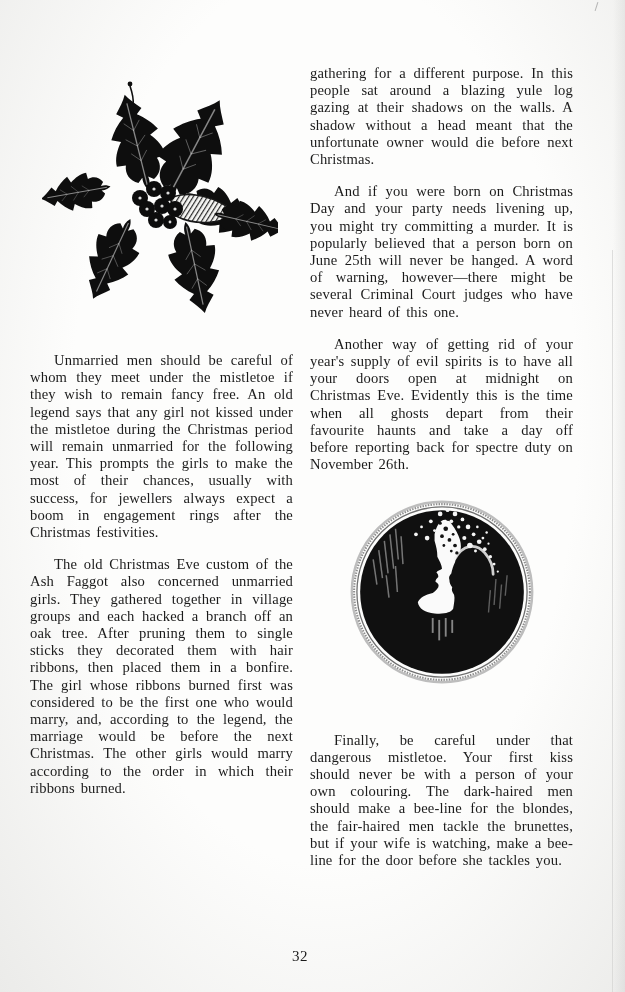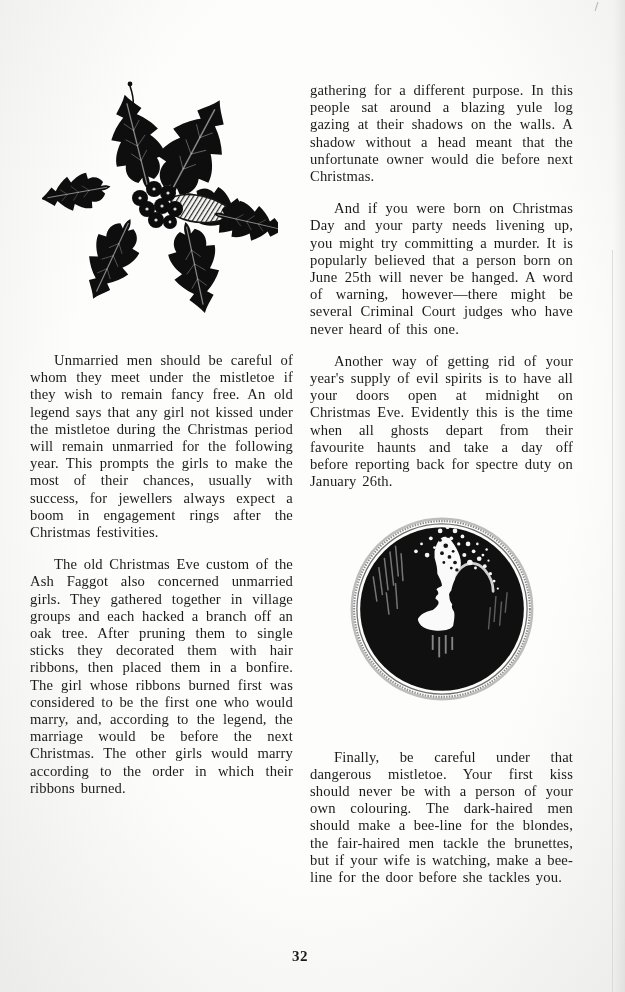--- a/index.html
+++ b/index.html
@@ -16,26 +16,26 @@
     width: 263px;
     text-align: justify;
     font-size: 14.6px;
     line-height: 17.2px;
     word-spacing: 2px;
     letter-spacing: 0.15px;
   }
   .col p { margin: 0 0 15px 0; text-indent: 24px; }
   .col p.cont { text-indent: 0; }
   #col-left  { left: 30px;  top: 352px; }
-  #col-right { left: 310px; top: 82px;  }
+  #col-right { left: 310px; top: 65px;  }
   #holly-wrap { position: absolute; left: 42px; top: 78px; width: 236px; height: 236px; }
   .medallion-wrap { width: 186px; margin: 26px auto 42px auto; }
   #page-number {
     position: absolute; left: 0; top: 948px; width: 600px;
-    text-align: center; font-size: 15px; font-weight: bold; letter-spacing: 0.5px;
+    text-align: center; font-size: 15px; font-weight: normal; letter-spacing: 0.5px;
   }
   #scan-edge-right {
     position: absolute; right: 12px; top: 250px; bottom: 0; width: 1px;
     background: #d6d6d4; opacity: 0.8;
   }
   #scan-shade-right {
     position: absolute; right: 0; top: 0; bottom: 0; width: 12px;
     background: linear-gradient(to right, rgba(0,0,0,0), rgba(0,0,0,0.05));
   }
   #scan-mark-topright {
@@ -95,21 +95,21 @@
 </div>
 
 <div id="col-left" class="col">
   <p>Unmarried men should be careful of whom they meet under the mistletoe if they wish to remain fancy free. An old legend says that any girl not kissed under the mistletoe during the Christmas period will remain unmarried for the following year. This prompts the girls to make the most of their chances, usually with success, for jewellers always expect a boom in engagement rings after the Christmas festivities.</p>
   <p>The old Christmas Eve custom of the Ash Faggot also concerned unmarried girls. They gathered together in village groups and each hacked a branch off an oak tree. After pruning them to single sticks they decorated them with hair ribbons, then placed them in a bonfire. The girl whose ribbons burned first was considered to be the first one who would marry, and, according to the legend, the marriage would be before the next Christmas. The other girls would marry according to the order in which their ribbons burned.</p>
 </div>
 
 <div id="col-right" class="col">
   <p class="cont">gathering for a different purpose. In this people sat around a blazing yule log gazing at their shadows on the walls. A shadow without a head meant that the unfortunate owner would die before next Christmas.</p>
   <p>And if you were born on Christmas Day and your party needs livening up, you might try committing a murder. It is popularly believed that a person born on June 25th will never be hanged. A word of warning, however—there might be several Criminal Court judges who have never heard of this one.</p>
-  <p>Another way of getting rid of your year's supply of evil spirits is to have all your doors open at midnight on Christmas Eve. Evidently this is the time when all ghosts depart from their favourite haunts and take a day off before reporting back for spectre duty on January 26th.</p>
+  <p>Another way of getting rid of your year's supply of evil spirits is to have all your doors open at midnight on Christmas Eve. Evidently this is the time when all ghosts depart from their favourite haunts and take a day off before reporting back for spectre duty on November 26th.</p>
 
   <div class="medallion-wrap">
     <svg width="186" height="186" viewBox="-100 -100 200 200">
 
       <circle cx="0" cy="0" r="97" fill="none" stroke="#bdbdbd" stroke-width="2.6"></circle>
       <circle cx="0" cy="0" r="94.5" fill="none" stroke="#8e8e8e" stroke-width="2.2" stroke-dasharray="1.6,1.3"></circle>
       <circle cx="0" cy="0" r="91.5" fill="none" stroke="#6f6f6f" stroke-width="1.4"></circle>
 
       <circle cx="0" cy="0" r="88" fill="#101010"></circle>
 

